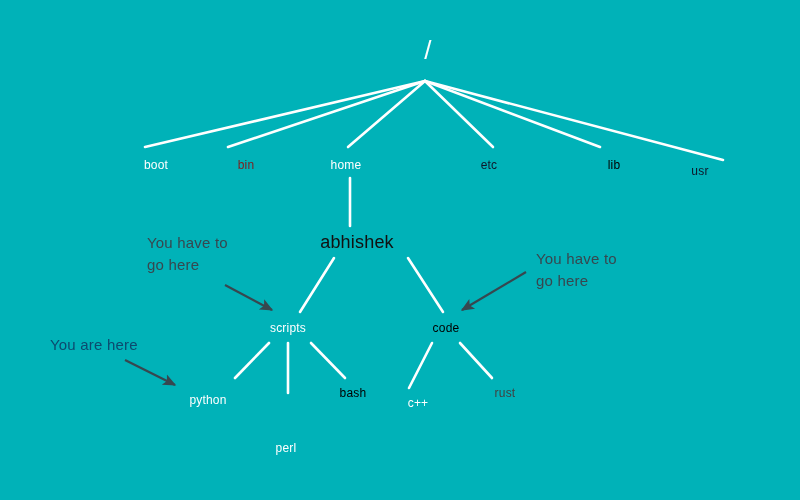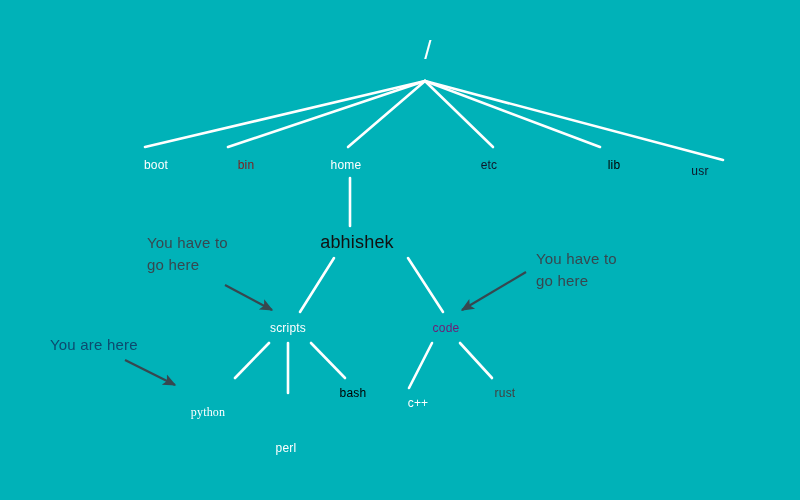--- a/index.html
+++ b/index.html
@@ -85,22 +85,22 @@
   <div id="labels-layer">
     <div class="node-label root-label" id="root-label" style="left: 428px; top: 50px; color: rgb(255, 255, 255);">/</div>
   <div class="node-label" style="left: 156px; top: 165px; color: rgb(255, 255, 255);">boot</div>
       <div class="node-label" style="left: 246px; top: 165px; color: #7f1d1d;">bin</div>
       <div class="node-label" style="left: 346px; top: 165px; color: rgb(255, 255, 255); text-align: right;">home</div>
       <div class="node-label" style="left: 489px; top: 165px; color: #0f172a;">etc</div>
       <div class="node-label" style="left: 614px; top: 165px; color: #000000;">lib</div>
       <div class="node-label" style="left: 700px; top: 171px; color: #0f172a;">usr</div>
       <div class="node-label user-node" style="left: 357px; top: 242px; color: rgb(17, 17, 17);">abhishek</div>
       <div class="node-label" style="left: 288px; top: 328px; color: rgb(255, 255, 255);">scripts</div>
-      <div class="node-label" style="left: 446px; top: 328px; color: #701a75;">code</div>
-      <div class="node-label" style="left: 208px; top: 412px; color: rgb(255, 255, 255); font-family: Liberation Serif, serif;">python</div>
+      <div class="node-label" style="left: 446px; top: 328px; color: #000000;">code</div>
+      <div class="node-label" style="left: 208px; top: 400px; color: rgb(255, 255, 255);">python</div>
       <div class="node-label" style="left: 286px; top: 408px; color: rgb(255, 255, 255); margin-top: 40px;">perl</div>
       <div class="node-label" style="left: 353px; top: 393px; color: #000000;">bash</div>
       <div class="node-label" style="left: 418px; top: 403px; color: rgb(255, 255, 255);">c++</div>
       <div class="node-label" style="left: 505px; top: 393px; color: #404040;">rust</div>
     </div>
 
   <div id="annotations-layer">
       <div class="annotation" style="left: 147px; top: 232px; color: rgb(55, 71, 79);">You have to
 go here</div>
       <div class="annotation" style="left: 536px; top: 248px; color: rgb(55, 71, 79);">You have to

